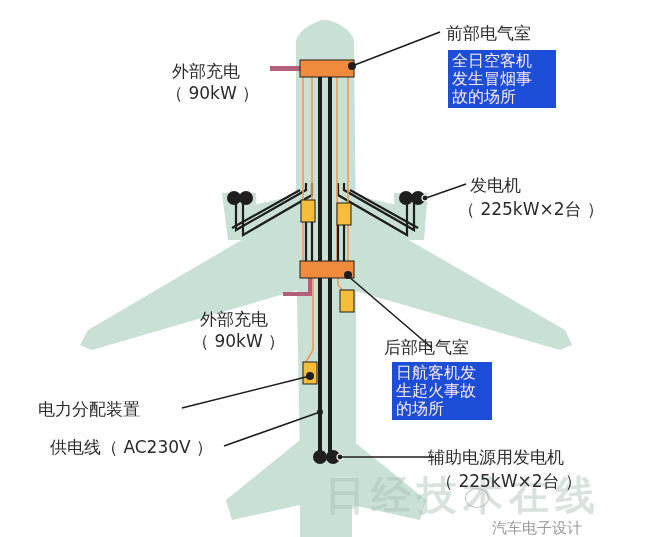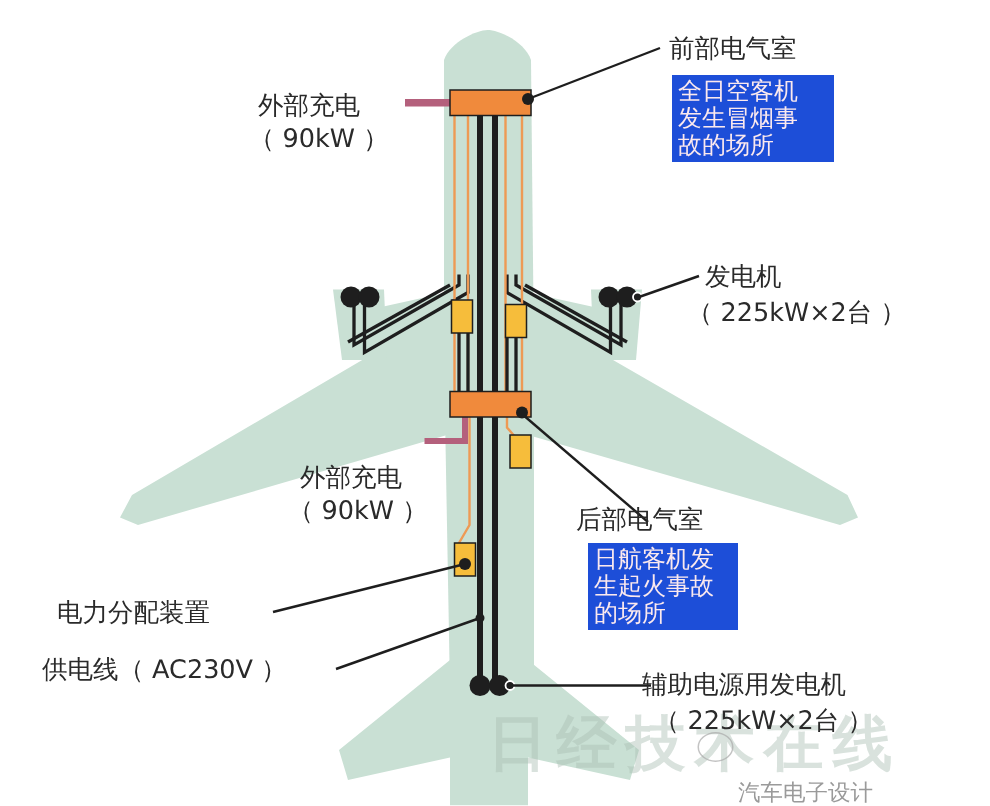--- a/index.html
+++ b/index.html
@@ -122,16 +122,16 @@
 
 <div class="label" style="left:200px; top:308px;">外部充电</div>
 <div class="label" style="left:192px; top:330px;">（ 90kW ）</div>
 
 <div class="label" style="left:384px; top:336px;">后部电气室</div>
 <div class="note" style="left:392px; top:362px; width:92px;">日航客机发
 生起火事故
 的场所</div>
 
 <div class="label" style="left:38px; top:398px;">电力分配装置</div>
-<div class="label" style="left:28px; top:436px;">供电线（ AC230V ）</div>
+<div class="label" style="left:50px; top:436px;">供电线（ AC230V ）</div>
 
 <div class="label" style="left:428px; top:446px;">辅助电源用发电机</div>
 <div class="label" style="left:436px; top:470px;">（ 225kW×2台 ）</div>
 
 </body></html>

